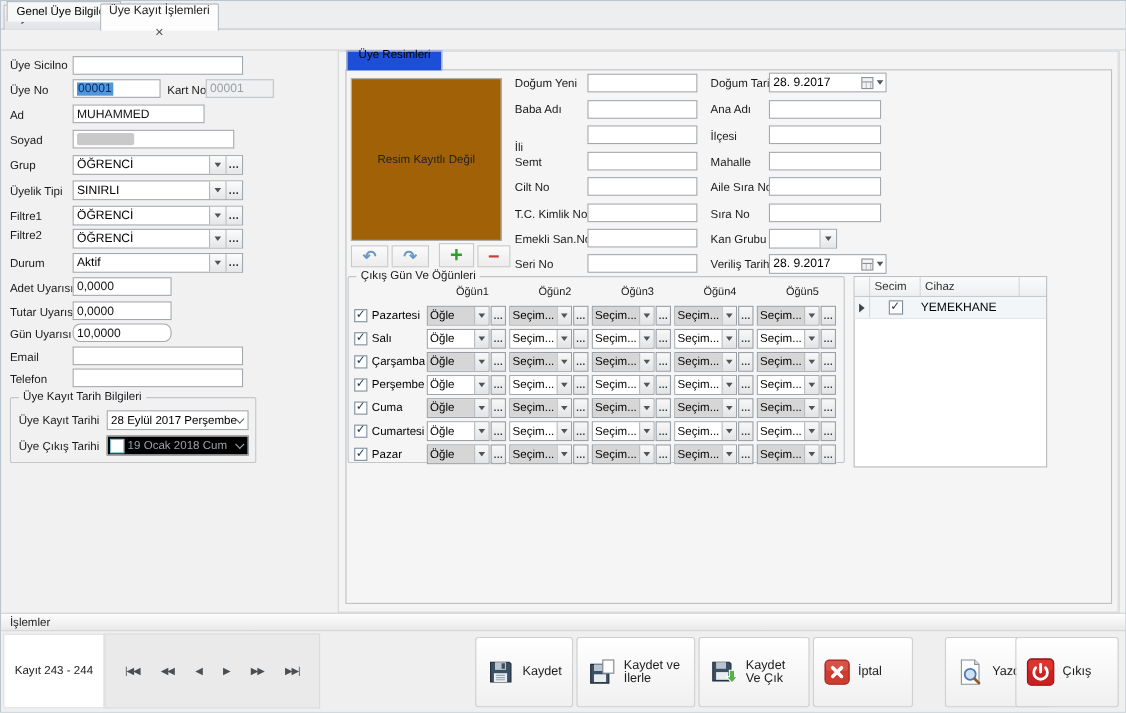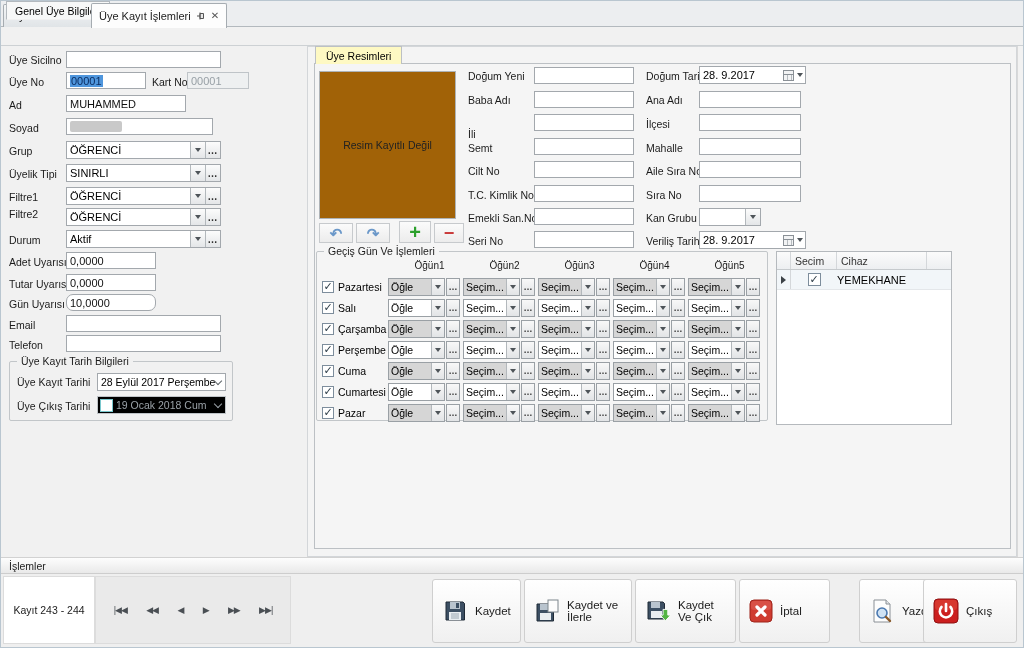--- a/index.html
+++ b/index.html
@@ -7,21 +7,21 @@
   #window { position:relative; width:1024px; height:648px; background:#f1f1f1; overflow:hidden;
             border:1px solid #b9c6d0; }
   .abs { position:absolute; }
   .lbl { font-size:10.5px; color:#1b1b1b; white-space:nowrap; }
 
   
   .doctabstrip { left:0; top:0; width:1024px; height:26px; background:#eceef0; border-bottom:1px solid #b3b9be; }
   .doctab { position:absolute; top:3px; height:23px; display:flex; align-items:center; gap:5px; padding:0 7px;
             border:1px solid #a6acb1; border-bottom:none; font-size:11px; color:#222;
             background:linear-gradient(#f4f6f7,#e0e4e7); border-radius:2px 2px 0 0; }
-  .doctab.active { top:2px; height:25px; background:#fdfdfd; z-index:3; }
+  .doctab.active { top:2px; height:25px; background:#fdfdfd; z-index:3;flex-direction:column; }
   .tabglyph { color:#555; font-size:10px; line-height:1; }
   .subtabstrip { left:0; top:26px; width:1024px; height:19px; background:#f1f1f1; border-bottom:1px solid #cdd1d4; }
   .subtab { position:absolute; left:5px; top:0px; height:19px; display:flex; align-items:center; padding:0 8px;
             font-size:10.5px; border:1px solid #b3b9be; border-bottom:1px solid #f1f1f1; background:#f7f8f8; z-index:2; }
 
   
   .tb { background:#fff; border:1px solid #a3a8ad; height:17px; font-size:11px; display:flex; align-items:center;
         padding:0 3px; overflow:hidden; white-space:nowrap; color:#111; }
   .tb.dis { background:#eef0f1; color:#98a0a6; border-color:#bfc4c8; }
   .selhl { background:#4f96dd; color:#0b2e63; padding:0 1px; }
@@ -39,22 +39,22 @@
   .calico { width:11px; height:11px; border:1px solid #8a9096; background:#f2f3f4; margin-right:3px; position:relative; }
   .calico:before { content:""; position:absolute; left:0; right:0; top:3px; border-top:1px solid #8a9096; }
   .calico:after { content:""; position:absolute; top:4px; bottom:0; left:3px; width:3px; border-left:1px solid #b7bcc0; border-right:1px solid #b7bcc0; }
 
   .grp { border:1px solid #c2c6c9; border-radius:2px; }
   .grplegend { position:absolute; top:-7px; left:7px; background:#f1f1f1; padding:0 4px; font-size:10.5px; color:#1b1b1b; white-space:nowrap; }
 
   
   .outerpanel { left:306px; top:45px; width:710px; height:511px; background:#f4f4f4; border:1px solid #d3d6d9; }
   .innerpanel { left:313px; top:62px; width:697px; height:486px; background:#f5f5f5; border:1px solid #bcc0c4; }
-  .phototab { left:314px; top:45px; height:18px; display:flex; align-items:center; padding:8px 10px; font-size:10.5px;
-              background:#fef9c3; border:1px solid #bcc0c4; border-bottom:none; z-index:2; }
+  .phototab { left:314px; top:45px; height:18px; display:flex; align-items:flex-end; padding:8px 10px; font-size:10.5px;
+              background:#1d4ed8; border:1px solid #bcc0c4; border-bottom:none; z-index:2; }
   .picbox { left:318px; top:70px; width:137px; height:148px; background:#a16207; border:1px solid #aeb3b7;
             display:flex; align-items:center; justify-content:center; font-size:10.5px; color:#222; }
   .photobtn { background:linear-gradient(#fbfbfb,#ececec); border:1px solid #c7cacd; display:flex; align-items:center;
               justify-content:center; height:20px; }
   .arrowglyph { color:#6b98c9; font-size:15px; font-weight:bold; line-height:1; }
   .plusglyph { color:#2ca02c; font-size:20px; font-weight:bold; line-height:1; text-shadow:0 0 1px #fff; }
   .minusglyph { color:#c93a3a; font-size:18px; font-weight:bold; line-height:1; }
 
   
   .mhdrrow { position:absolute; left:5px; top:8px; display:flex; }
@@ -339,21 +339,21 @@
   <span class="abs lbl" style="left:645px;top:234px;">Veriliş Tarihi</span>
   <div class="abs combo" style="left:698px;top:230px;width:107px;">
     <span class="val">28. 9.2017</span>
     <span style="display:flex;align-items:center;padding-right:2px;">
         <span class="calico"></span>
         <span class="tri"></span>
       </span>
   </div>
 
   <div class="abs grp" style="left:315px;top:250px;width:452px;height:170px;background:#f5f5f5;">
-    <span class="grplegend" style="background:#f5f5f5;">Geçiş Gün Ve İşlemleri</span>
+    <span class="grplegend" style="background:#f5f5f5;">Çıkış Gün Ve Öğünleri</span>
     <div class="mhdrrow">
         <span class="mhdrspacer"></span>
         <span class="mhdr">Öğün1</span>
         <span class="mhdr">Öğün2</span>
         <span class="mhdr">Öğün3</span>
         <span class="mhdr">Öğün4</span>
         <span class="mhdr">Öğün5</span>
       </div>
     <div class="mbody">
         <div class="mrow odd">

